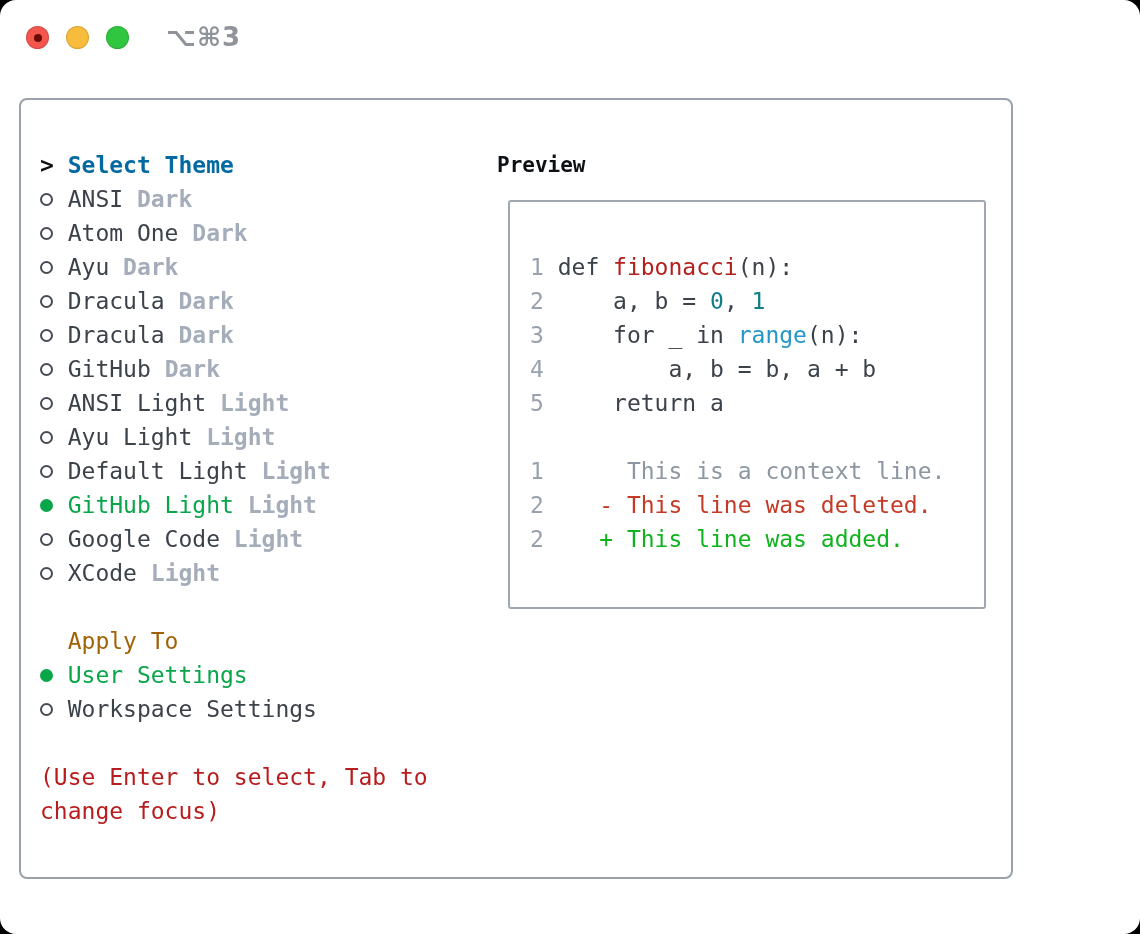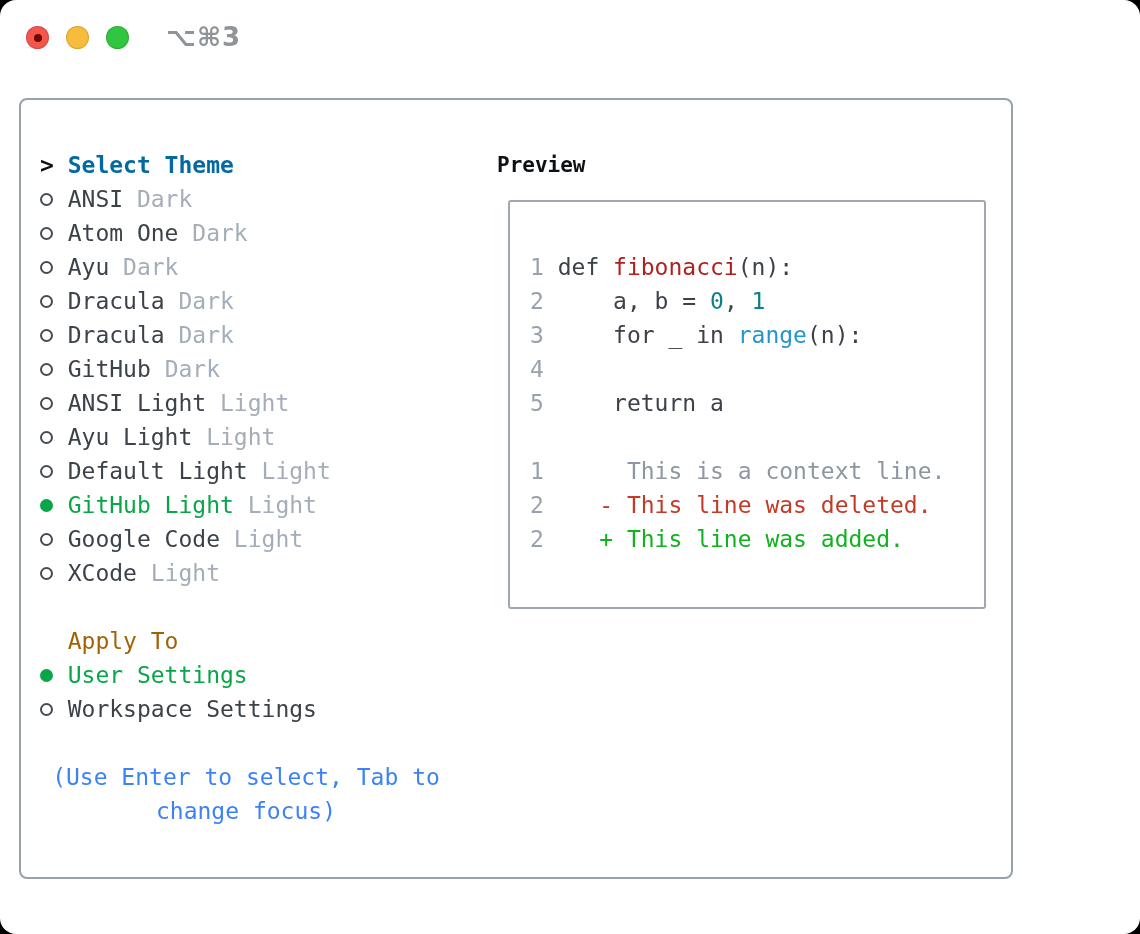--- a/index.html
+++ b/index.html
@@ -29,23 +29,23 @@
   .left-col{position:absolute;left:40px;top:148px;width:430px;font-size:23px;line-height:34px;color:#3c424a;}
   .row{height:34px;display:flex;align-items:center;white-space:pre;}
   .marker{width:27.7px;flex:none;display:flex;align-items:center;}
   .prompt{font-weight:bold;color:#0d1014;}
   .circle{width:13px;height:13px;border:2px solid #454b54;border-radius:50%;box-sizing:border-box;}
   .circle.sel{background:#09a649;border-color:#09a649;}
   .t-name{color:#3c424a;}
   .t-name.sel{color:#09a649;}
   .t-name.header{font-weight:bold;color:#0369a1;}
   .t-name.subheader{color:#a16207;}
-  .t-tag{color:#a4adb9;margin-left:13.85px;}
+  .t-tag{color:#a4adb9;margin-left:13.85px;font-weight:bold;}
   .spacer{height:34px;}
-  .help{color:#3b82f6;width:412px;white-space:normal;text-align:center;}
+  .help{color:#b91c1c;width:412px;white-space:normal;}
 
   
   .preview-title{position:absolute;left:497px;top:148px;height:34px;line-height:34px;font-size:21px;font-weight:bold;color:#0d1014;}
   .preview-box{
     position:absolute;left:508px;top:200px;width:478px;height:409px;box-sizing:border-box;
     border:2px solid #a0a7ae;border-radius:3px;background:#fff;padding:48px 0 0 20px;overflow:hidden;
   }
   .pline{height:34px;line-height:34px;font-size:23px;display:flex;white-space:pre;}
   .lnum{width:27.7px;flex:none;color:#98a2ae;}
   .seg-code{color:#3c424a;}
@@ -184,20 +184,21 @@
     <span class="lcontent"><span class="seg-code">    a, b = </span><span class="seg-num">0</span><span class="seg-code">, </span><span class="seg-num">1</span></span>
   </div>
 
   <div class="pline">
     <span class="lnum">3</span>
     <span class="lcontent"><span class="seg-code">    for _ in </span><span class="seg-builtin">range</span><span class="seg-code">(n):</span></span>
   </div>
 
   <div class="pline">
     <span class="lnum">4</span>
+    <span class="lcontent"><span class="seg-code">        a, b = b, a + b</span></span>
   </div>
 
   <div class="pline">
     <span class="lnum">5</span>
     <span class="lcontent"><span class="seg-code">    return a</span></span>
   </div>
 
   <div class="pline">
     <span class="lnum"></span>
     <span class="lcontent"></span>

